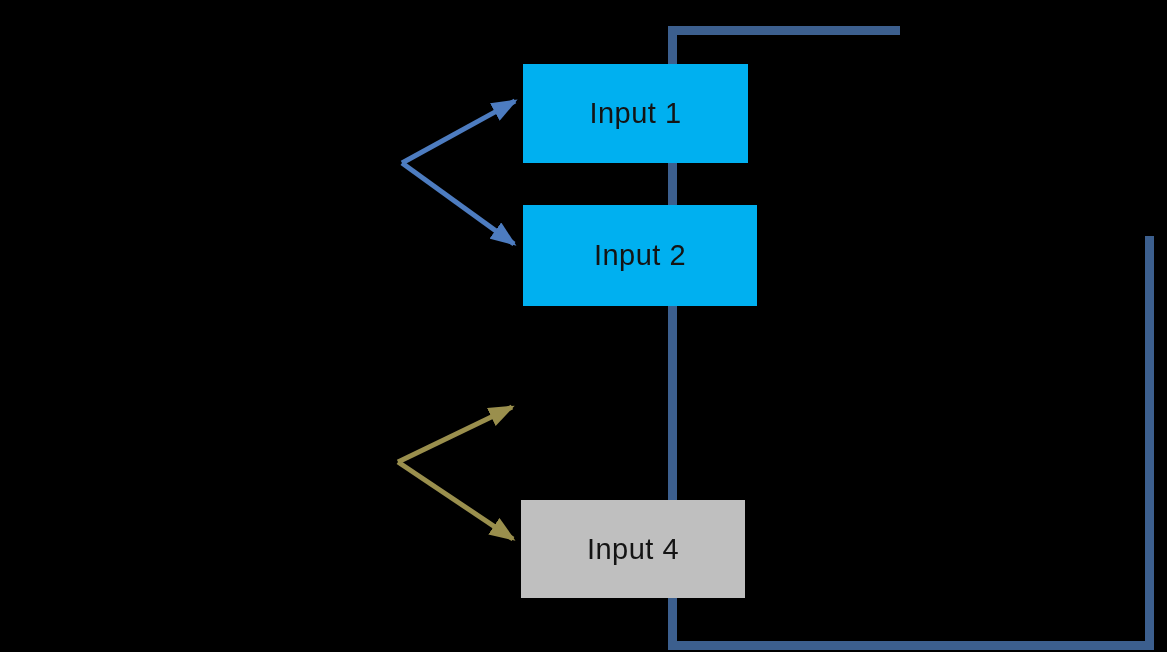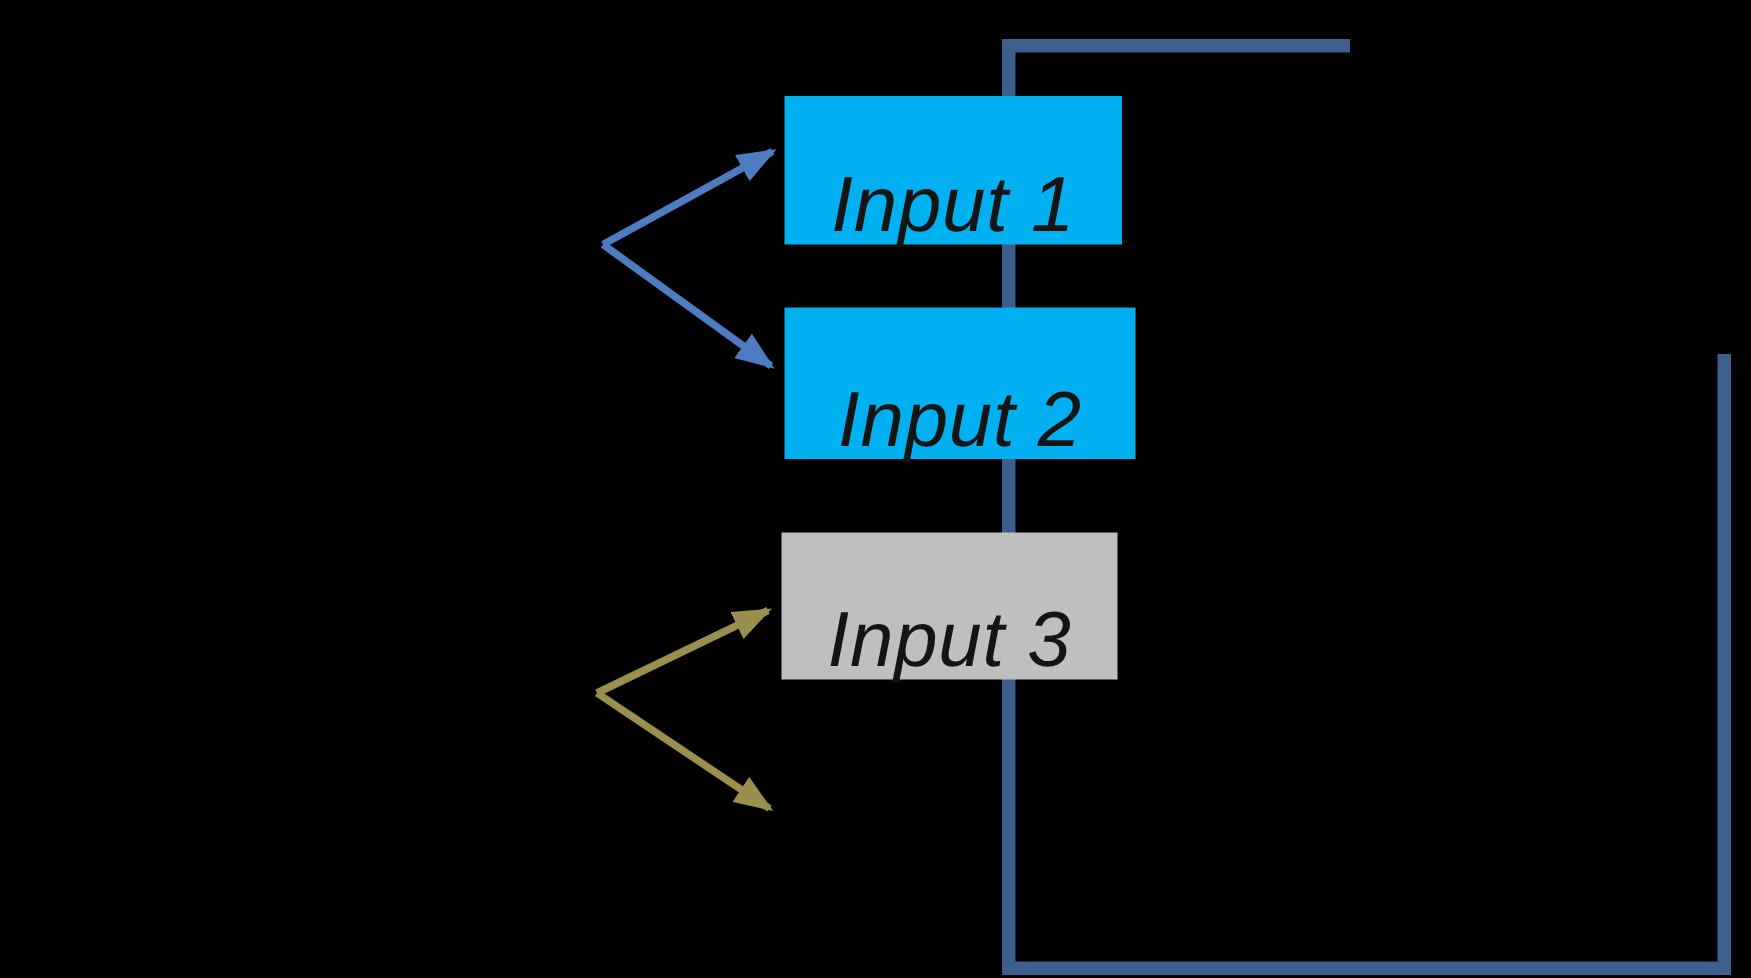--- a/index.html
+++ b/index.html
@@ -20,22 +20,22 @@
     position:relative;width:1167px;height:652px;
     background:var(--canvas-bg);overflow:hidden;
   }
   .overlay{position:absolute;left:0;top:0;width:1167px;height:652px;}
   .loop{fill:none;stroke:var(--loop-line);stroke-width:9;stroke-linejoin:miter;}
   .arrow-blue{stroke:var(--arrow-blue);stroke-width:5;fill:none;}
   .arrow-olive{stroke:var(--arrow-olive);stroke-width:5;fill:none;}
   .head-blue{fill:var(--arrow-blue);}
   .head-olive{fill:var(--arrow-olive);}
   .inp{
-    position:absolute;display:flex;align-items:flex-end;justify-content:center;
-    color:var(--input-text);font-size:52px;line-height:1;letter-spacing:0.5px;font-style:italic;
+    position:absolute;display:flex;align-items:center;justify-content:center;
+    color:var(--input-text);font-size:29px;line-height:1;letter-spacing:0.5px;
   }
   .inp.active{background:var(--input-active);}
   .inp.inactive{background:var(--input-inactive);}
   .inp1{left:523px;top:64px;width:225px;height:99px;}
   .inp2{left:523px;top:205px;width:234px;height:101px;}
   .inp3{left:521px;top:355px;width:224px;height:98px;}
   .inp4{left:521px;top:500px;width:224px;height:98px;}
   .receiver{position:absolute;left:888px;top:3px;width:279px;height:234px;}
   .receiver-bg{position:absolute;left:12px;top:20px;width:267px;height:214px;background:var(--receiver-bg);}
   .receiver-bg-sliver{position:absolute;left:0;top:215px;width:12px;height:19px;background:var(--receiver-bg);}
@@ -74,18 +74,18 @@
     <line class="arrow-olive" x1="398" y1="462" x2="512" y2="407" marker-end="url(#ah-olive)"></line>
     <line class="arrow-olive" x1="398" y1="462" x2="513" y2="539" marker-end="url(#ah-olive)"></line>
   </svg>
 
   <div class="inp active inp1">
     <span>Input 1</span>
   </div>
   <div class="inp active inp2">
     <span>Input 2</span>
   </div>
-  <div class="inp inactive inp3">
-    <span>Input 3</span>
+  <div class="inp inactive inp4">
+    <span>Input 4</span>
   </div>
 
 
 </div>
 
 </body></html>

